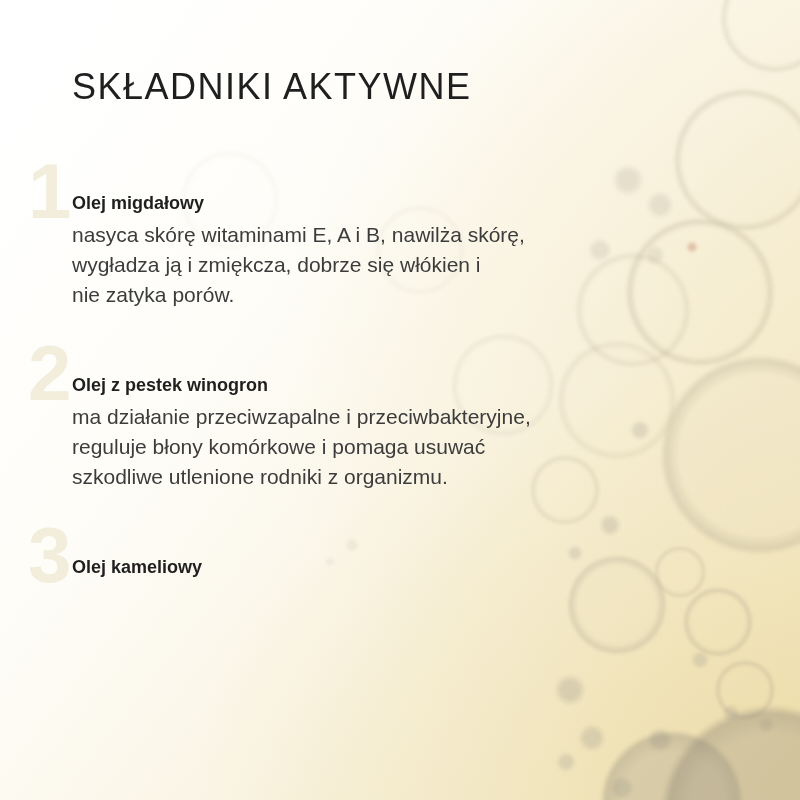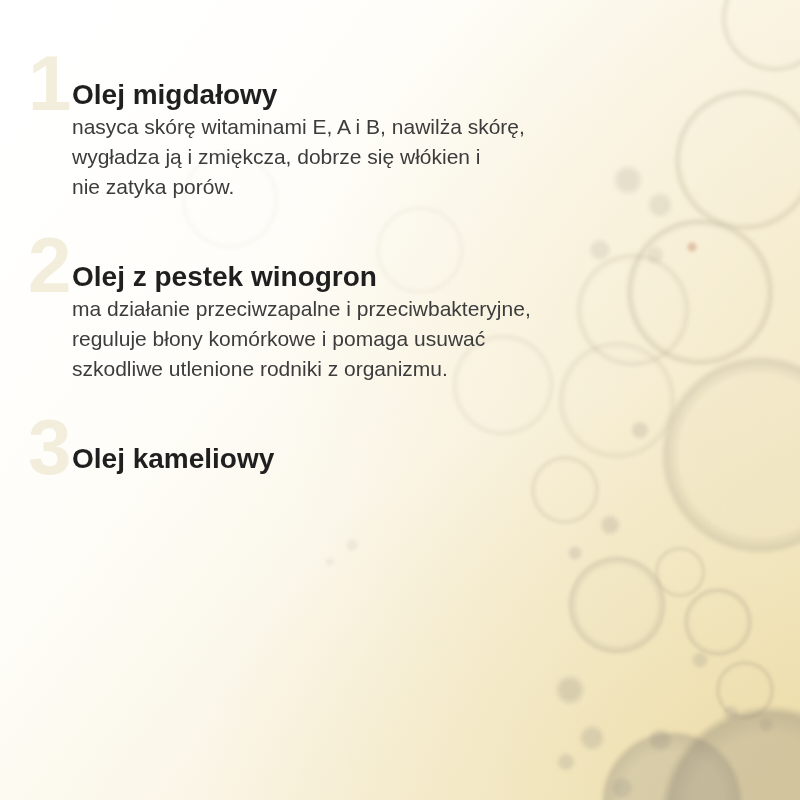--- a/index.html
+++ b/index.html
@@ -74,36 +74,37 @@
   }
   .section{position:relative;}
   .section.first{margin-top:80px;}
   .section + .section{margin-top:60px;}
   .section-number{
     position:absolute;left:-44px;top:-36px;z-index:-1;
     font-size:78px;line-height:78px;font-weight:700;
     color:var(--watermark);
   }
   .section-heading{
-    margin:0;font-size:28px;line-height:30px;font-weight:700;
+    margin:0;font-size:18px;line-height:30px;font-weight:700;
     color:var(--heading-text);
   }
   .section-body{
     margin:2px 0 0 0;font-size:21px;line-height:30px;font-weight:400;
     color:var(--body-text);white-space:pre-line;
   }
 </style>
 </head>
 <body>
 
 <div class="page">
   <div class="bubbles"></div>
 
   <div class="content">
 
+    <h1 class="page-title">SKŁADNIKI AKTYWNE</h1>
 
     <section class="section first">
       <span class="section-number">1</span>
       <h2 class="section-heading">Olej migdałowy</h2>
       <p class="section-body">nasyca skórę witaminami E, A i B, nawilża skórę,
 wygładza ją i zmiękcza, dobrze się włókien i
 nie zatyka porów.</p>
     </section>
 
     <section class="section">

